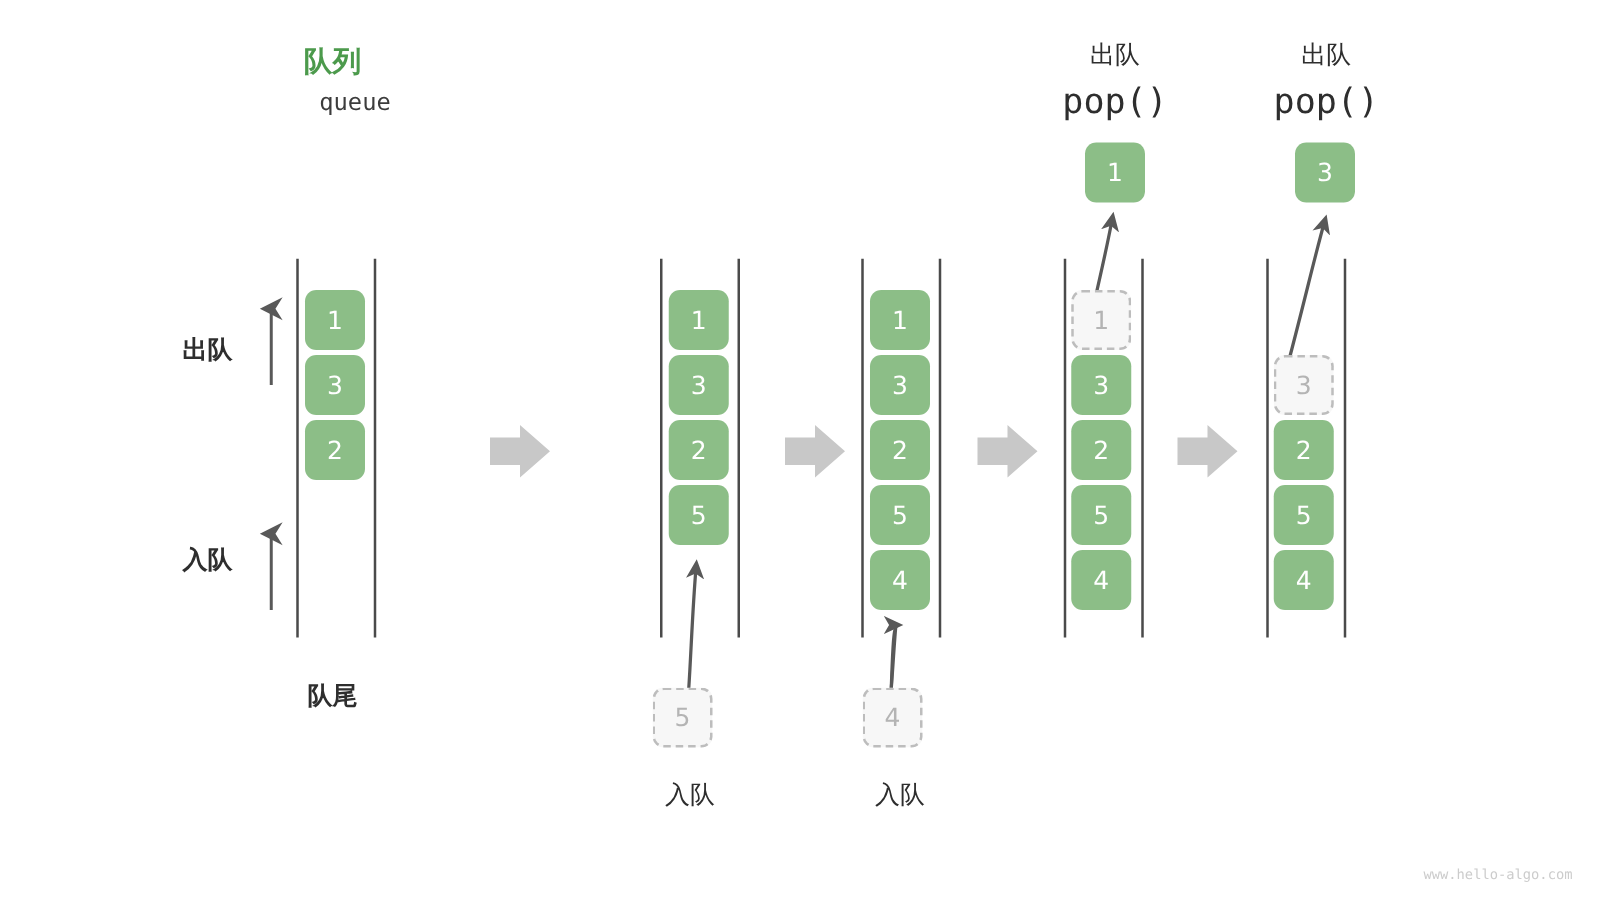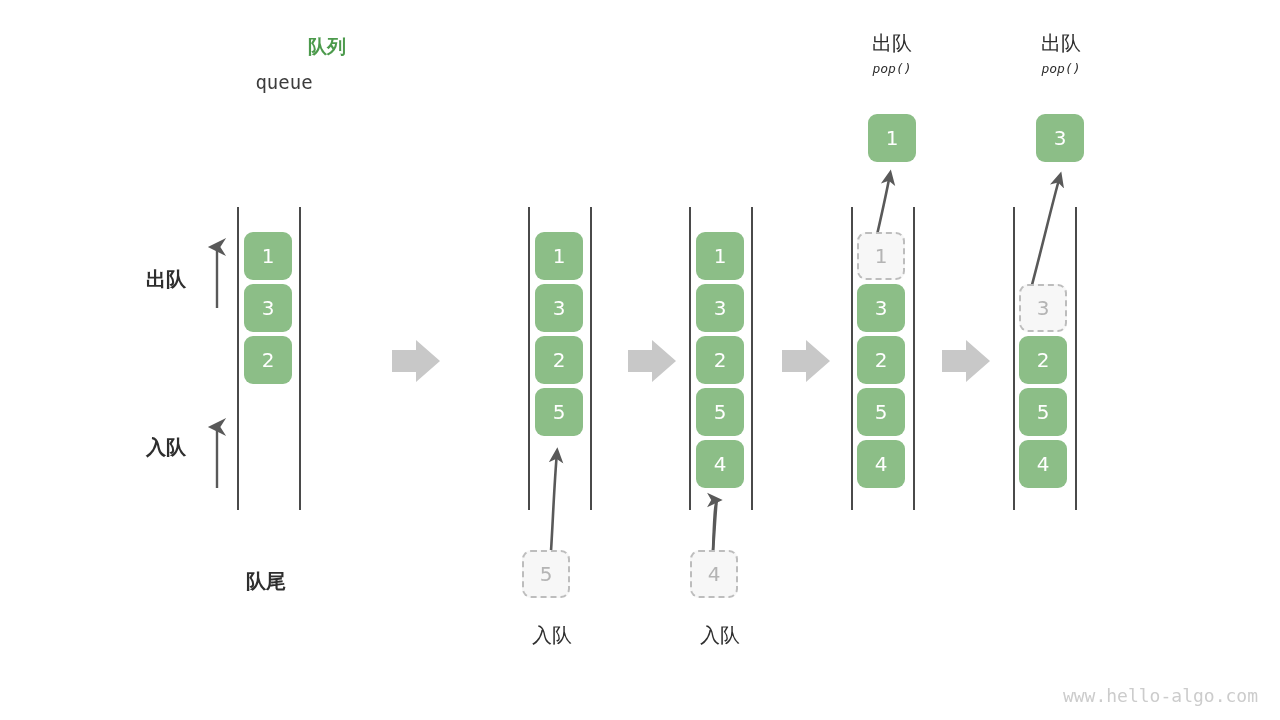--- a/index.html
+++ b/index.html
@@ -18,24 +18,24 @@
   #stage {
     position: absolute;
     left: 0; top: 0;
     width: 1280px;
     height: 720px;
   }
   .abs { position: absolute; }
 
   
   .title-cn {
-    font-size: 19px;
+    font-size: 23px;
     font-weight: bold;
     color: #4c9a4c;
-    text-align: right;
+    text-align: center;
     white-space: nowrap;
   }
   .title-en {
     font-size: 19px;
     font-family: "DejaVu Sans Mono", "Liberation Mono", monospace;
     color: #3c3c3c;
     text-align: center;
     white-space: nowrap;
   }
   .end-label {
@@ -57,25 +57,24 @@
     text-align: center;
     white-space: nowrap;
     line-height: 1.55;
   }
   .op-cap .cn {
     font-size: 20px;
     color: #2e2e2e;
     display: block;
   }
   .op-cap .code {
-    font-size: 13px;
+    font-size: 28px;
     font-family: "DejaVu Sans Mono", "Liberation Mono", monospace;
     color: #2e2e2e;
     display: block;
-    font-style: italic;
   }
   .op-cap .code .arg { color: #3f9142; font-weight: bold; }
 
   
   .rail {
     position: absolute;
     width: 2px;
     background: #4a4a4a;
   }
 
@@ -107,21 +106,21 @@
     width: 1280px;
     height: 720px;
     pointer-events: none;
   }
 
   
   .watermark {
     position: absolute;
     right: 22px;
     bottom: 14px;
-    font-size: 18px;
+    font-size: 11px;
     font-family: "DejaVu Sans Mono", "Liberation Mono", monospace;
     color: #cccccc;
     white-space: nowrap;
   }
 </style>
 </head>
 <body>
 
 <div id="stage">
 
@@ -170,21 +169,21 @@
     </g>
 
     <g>
       <path d="M1028,300 C1042,248 1052,204 1060,176" stroke="#595959" stroke-width="2.6" fill="none" marker-end="url(#thinhead)"></path>
     </g>
   </svg>
 
   <div class="abs title-cn" style="left:186px; top:34px; width:160px;">队列</div>
   <div class="abs title-en" style="left:204px; top:71px; width:160px;">queue</div>
 
-  <div class="abs end-label" style="left:186px; top:543px; width:160px;margin-top:25px;">队尾</div>
+  <div class="abs end-label" style="left:186px; top:543px; width:160px;">队尾</div>
   <div class="abs side-label" style="left:146px; top:266px;">出队</div>
   <div class="abs side-label" style="left:146px; top:434px;">入队</div>
 
   <div class="rail" style="left:237px; top:207px; height:303px;"></div>
   <div class="rail" style="left:299px; top:207px; height:303px;"></div>
   <div class="cell" style="left:244px; top:232px;">1</div>
   <div class="cell" style="left:244px; top:284px;">3</div>
   <div class="cell" style="left:244px; top:336px;">2</div>
 
   <div class="rail" style="left:528px; top:207px; height:303px;"></div>

